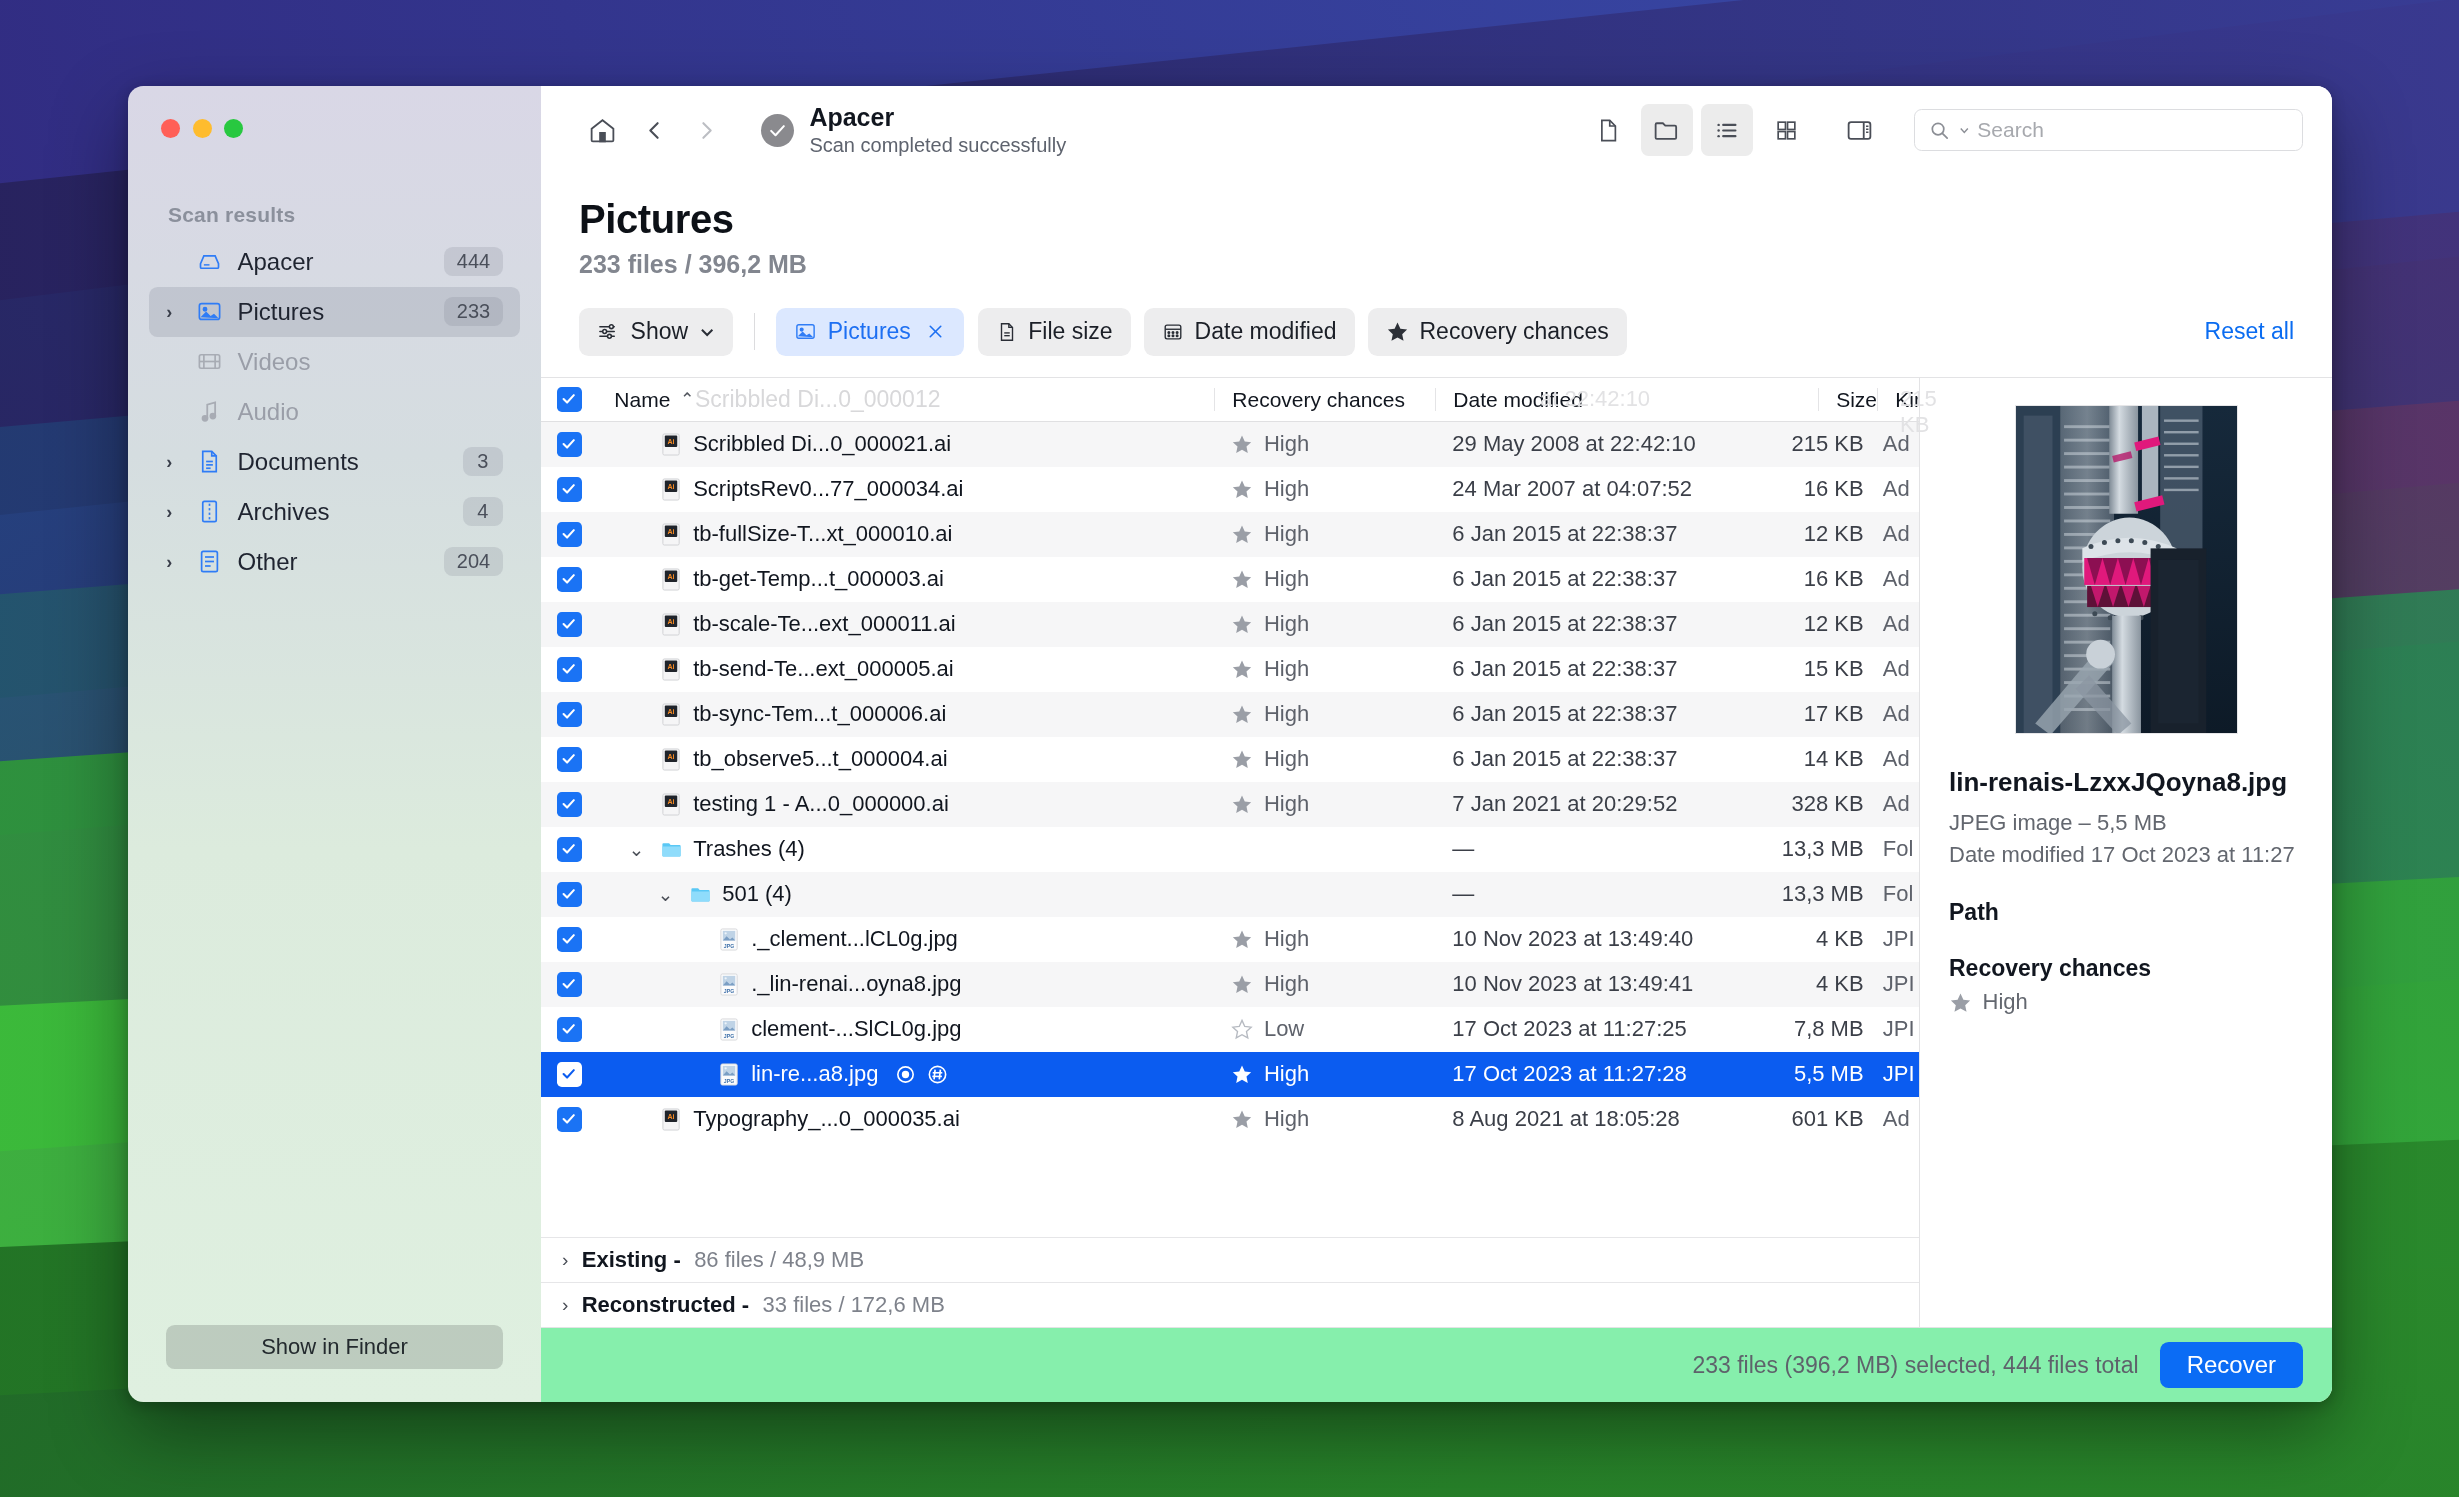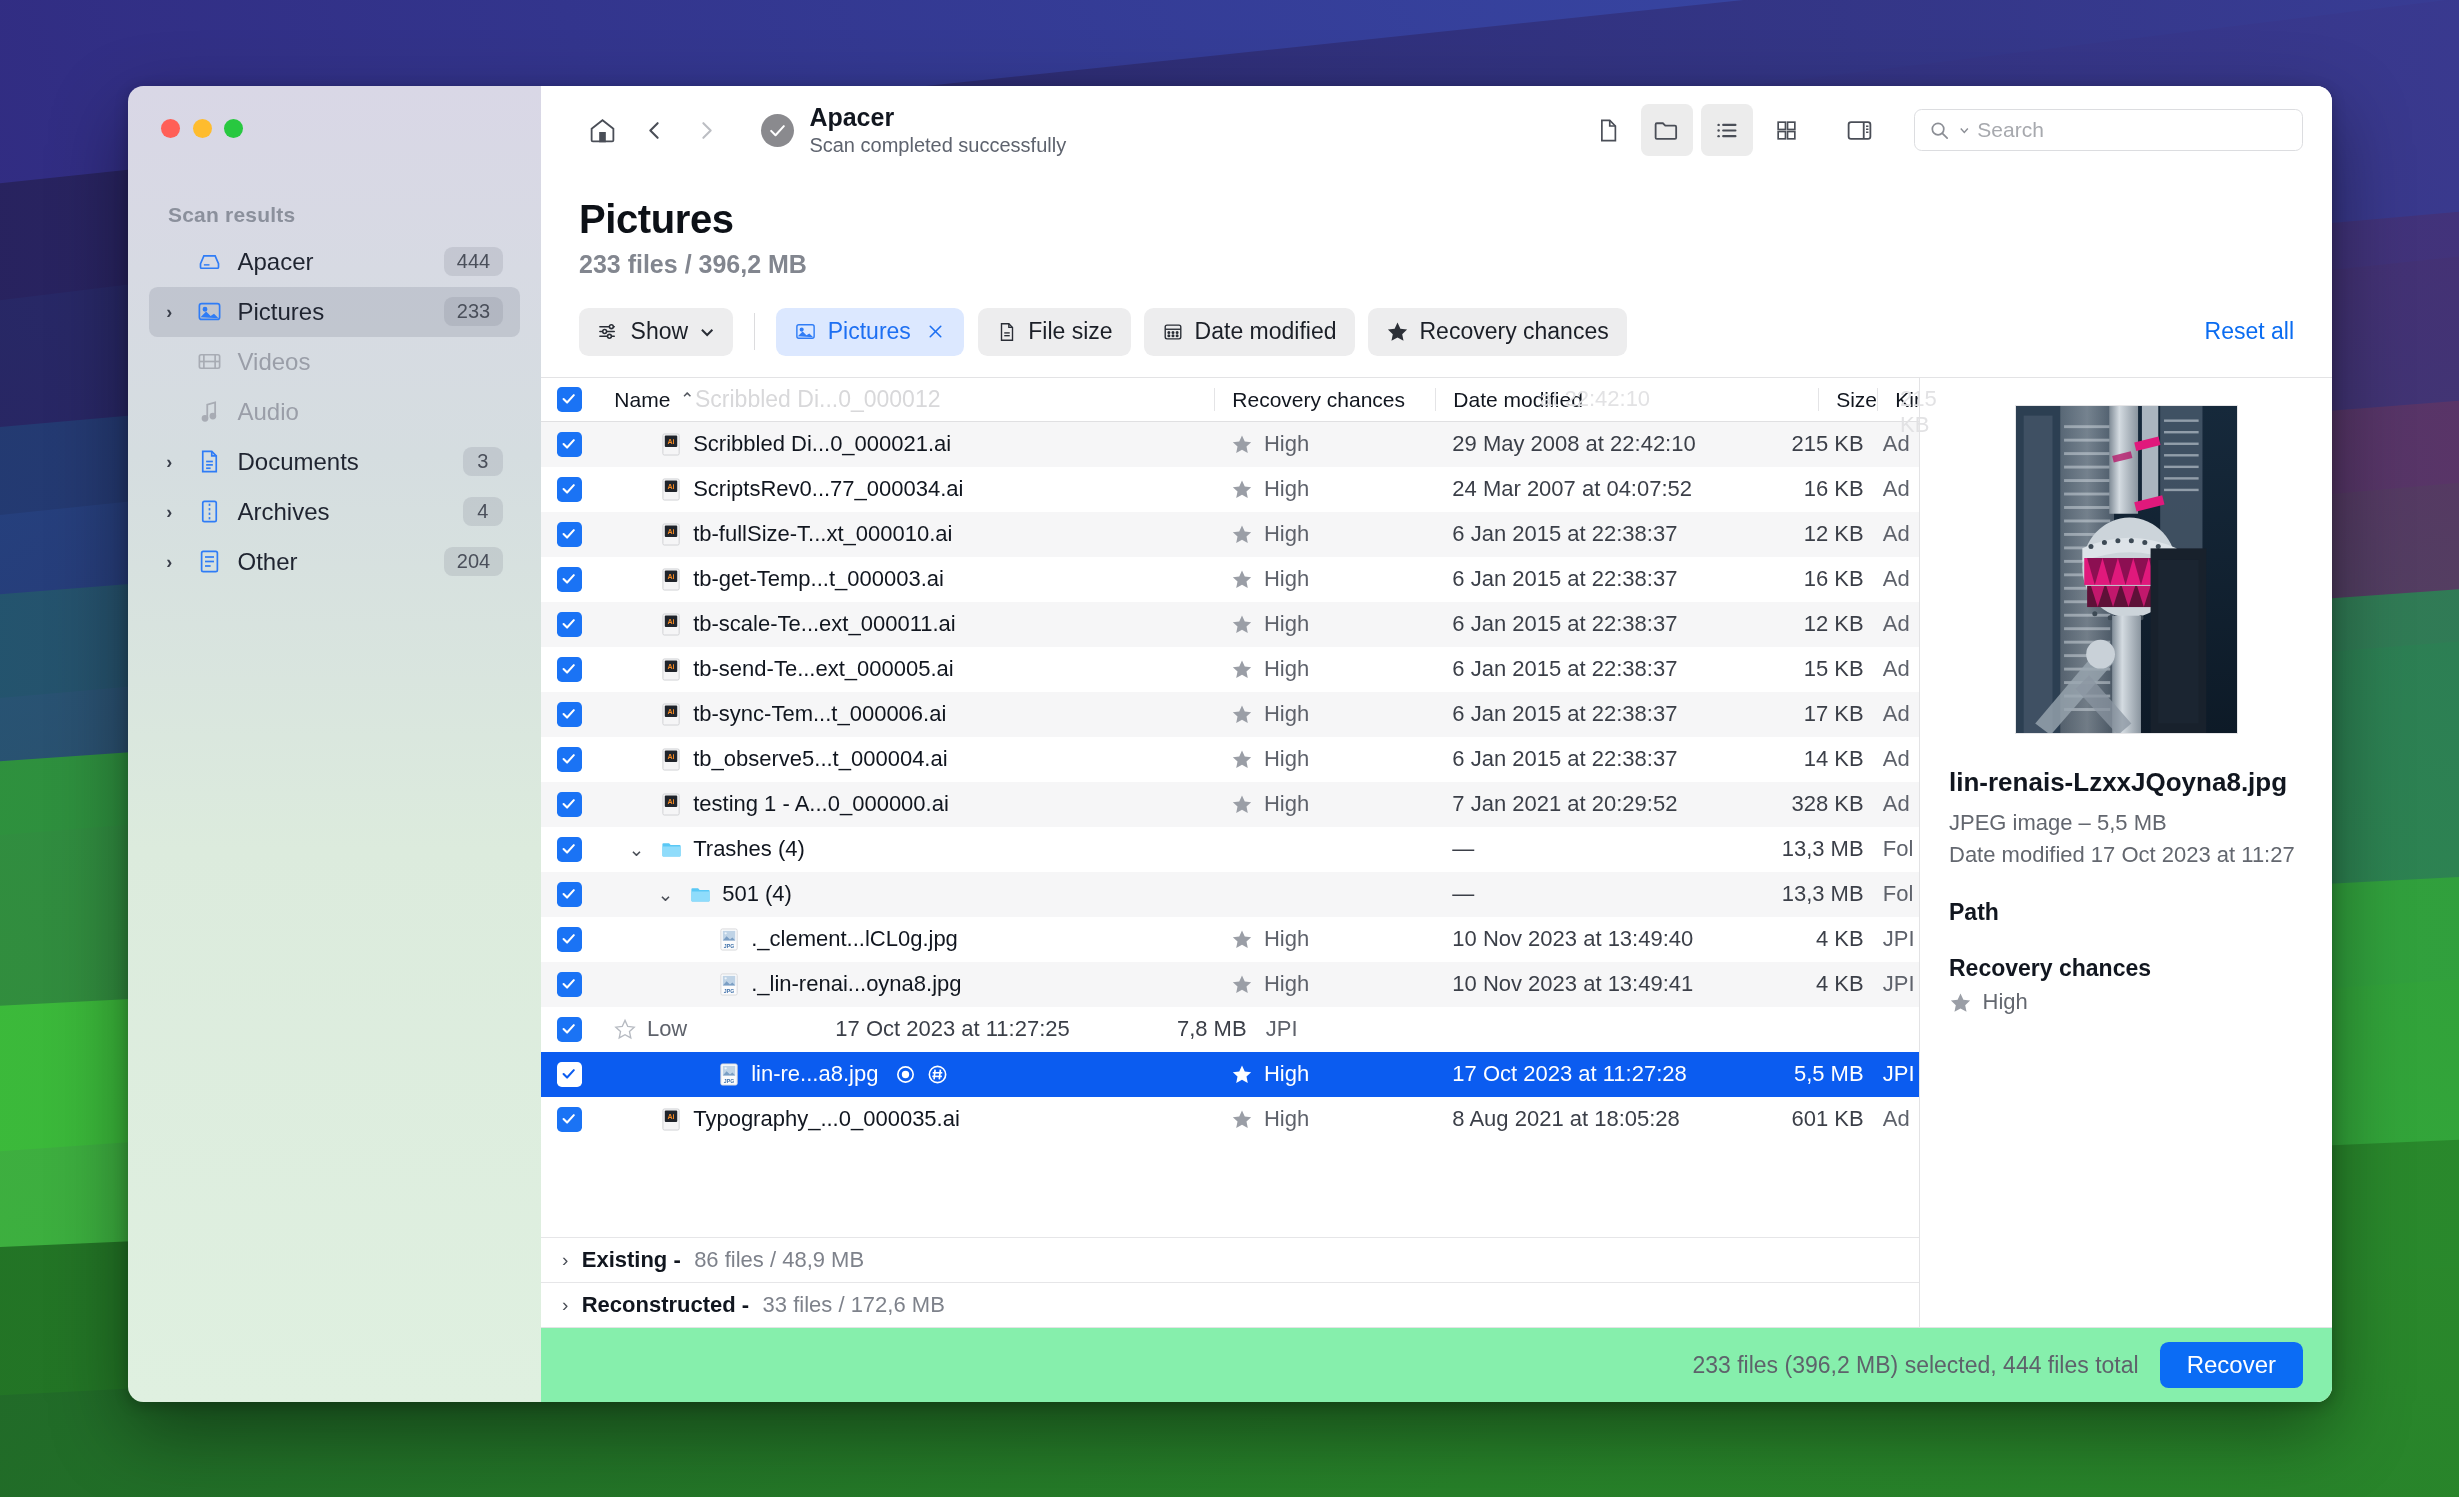--- a/index.html
+++ b/index.html
@@ -308,20 +308,23 @@
                   <line x1="8" y1="12" x2="16" y2="12"></line>
                   <line x1="8" y1="16" x2="13" y2="16"></line>
                 </svg>
               </span>
               <span class="lbl">Other</span>
               <span class="badge">204</span>
             </div>
           </div>
       </div>
 
+      <div id="show-finder-wrap">
+        <button id="show-finder">Show in Finder</button>
+      </div>
     </div>
 
     <div id="main">
 
       <div id="toolbar">
         <div class="tb-icon">
           <svg width="29" height="29" viewBox="0 0 24 24" fill="none" stroke="#4a4e57" stroke-width="1.5">
             <path d="M3 10.5L12 3.5l9 7V20a1 1 0 0 1-1 1H4a1 1 0 0 1-1-1z"></path>
             <rect x="10" y="14" width="4" height="7" fill="#4a4e57"></rect>
           </svg>
@@ -900,20 +903,34 @@
      <div class="col-size cell">4 KB</div>
      <div class="col-kind cell">JPI</div>
               </div>
               <div class="row">
                 <div class="col-check">
        <span class="cb">
                     <svg width="15.4" height="15.4" viewBox="0 0 24 24" fill="none" stroke="#ffffff" stroke-width="3.2" stroke-linecap="round" stroke-linejoin="round">
                       <polyline points="4 12.5 9.5 18 20 6.5"></polyline>
                     </svg>
                   </span>
+     </div>
+     <div class="col-name" style="padding-left:85px">
+       <span class="twisty none"></span>
+       <span class="ftype">
+                    <svg width="21" height="23" viewBox="0 0 20 24" style="font-size:23px">
+                      <rect x="1" y="1" width="17" height="22" rx="1.6" fill="#fbfbfc" stroke="#d6d7da"></rect>
+                      <rect x="3" y="3" width="13" height="10" fill="#bfd3e6"></rect>
+                      <path d="M3 13 L7 8.5 L10.5 12 L13 10 L16 13 Z" fill="#7a9ec4"></path>
+                      <circle cx="6" cy="5.6" r="1.2" fill="#eef4fa"></circle>
+                      <text x="9.5" y="20.5" font-size="5.4" font-family="Liberation Sans" fill="#3b6ea8" text-anchor="middle" font-weight="bold">JPG</text>
+                    </svg>
+                  </span>
+       <span class="name-txt">clement-...SlCL0g.jpg</span>
+       <span class="row-actions"></span>
      </div>
      <div class="col-rec cell">
        <svg width="22" height="22" viewBox="0 0 24 24" fill="none" stroke="#b6bac1" stroke-width="1.5">
                     <polygon points="12,2.6 15,9.2 22,10 16.9,14.8 18.3,21.7 12,18.2 5.7,21.7 7.1,14.8 2,10 9,9.2"></polygon>
                   </svg>
        <span class="rec-txt">Low</span>
      </div>
      <div class="col-date cell">17 Oct 2023 at 11:27:25</div>
      <div class="col-size cell">7,8 MB</div>
      <div class="col-kind cell">JPI</div>

